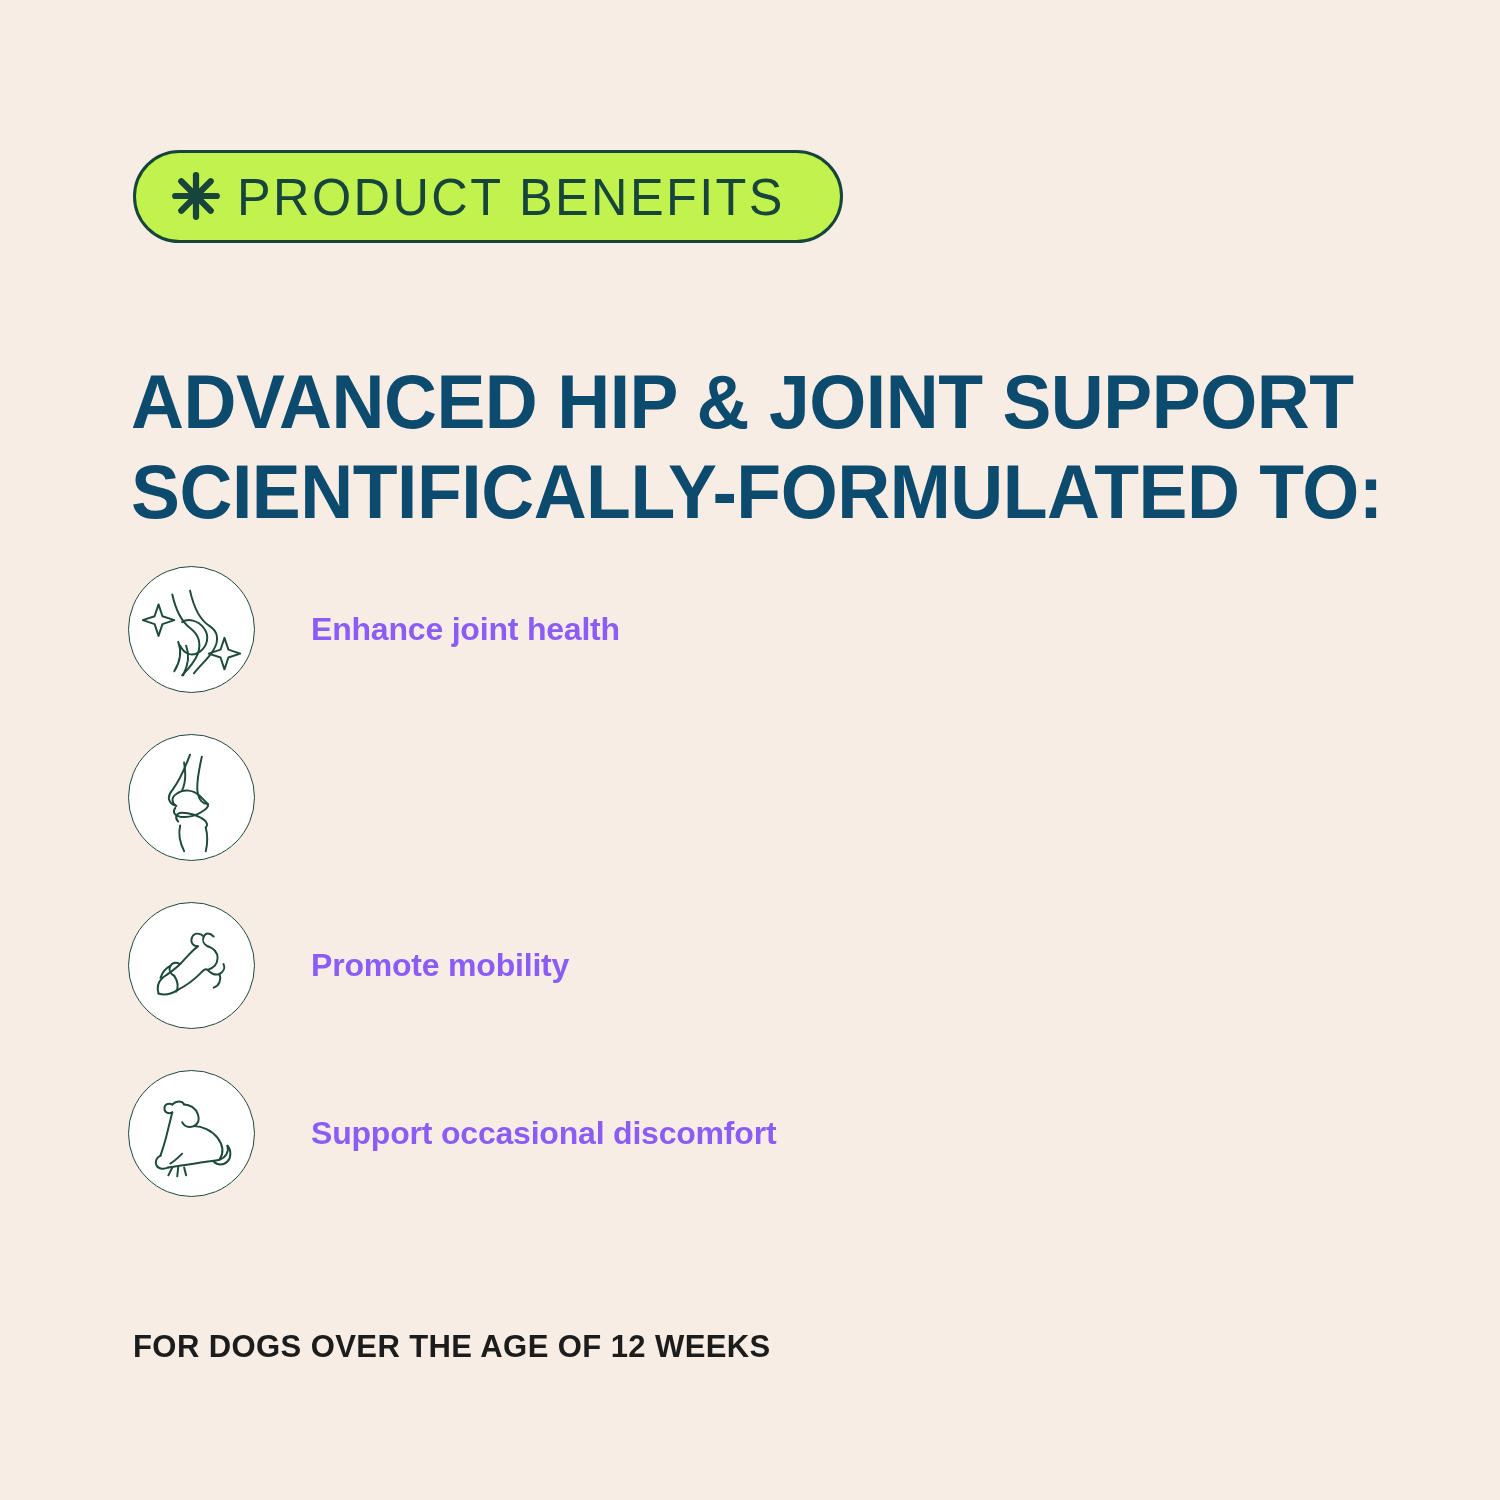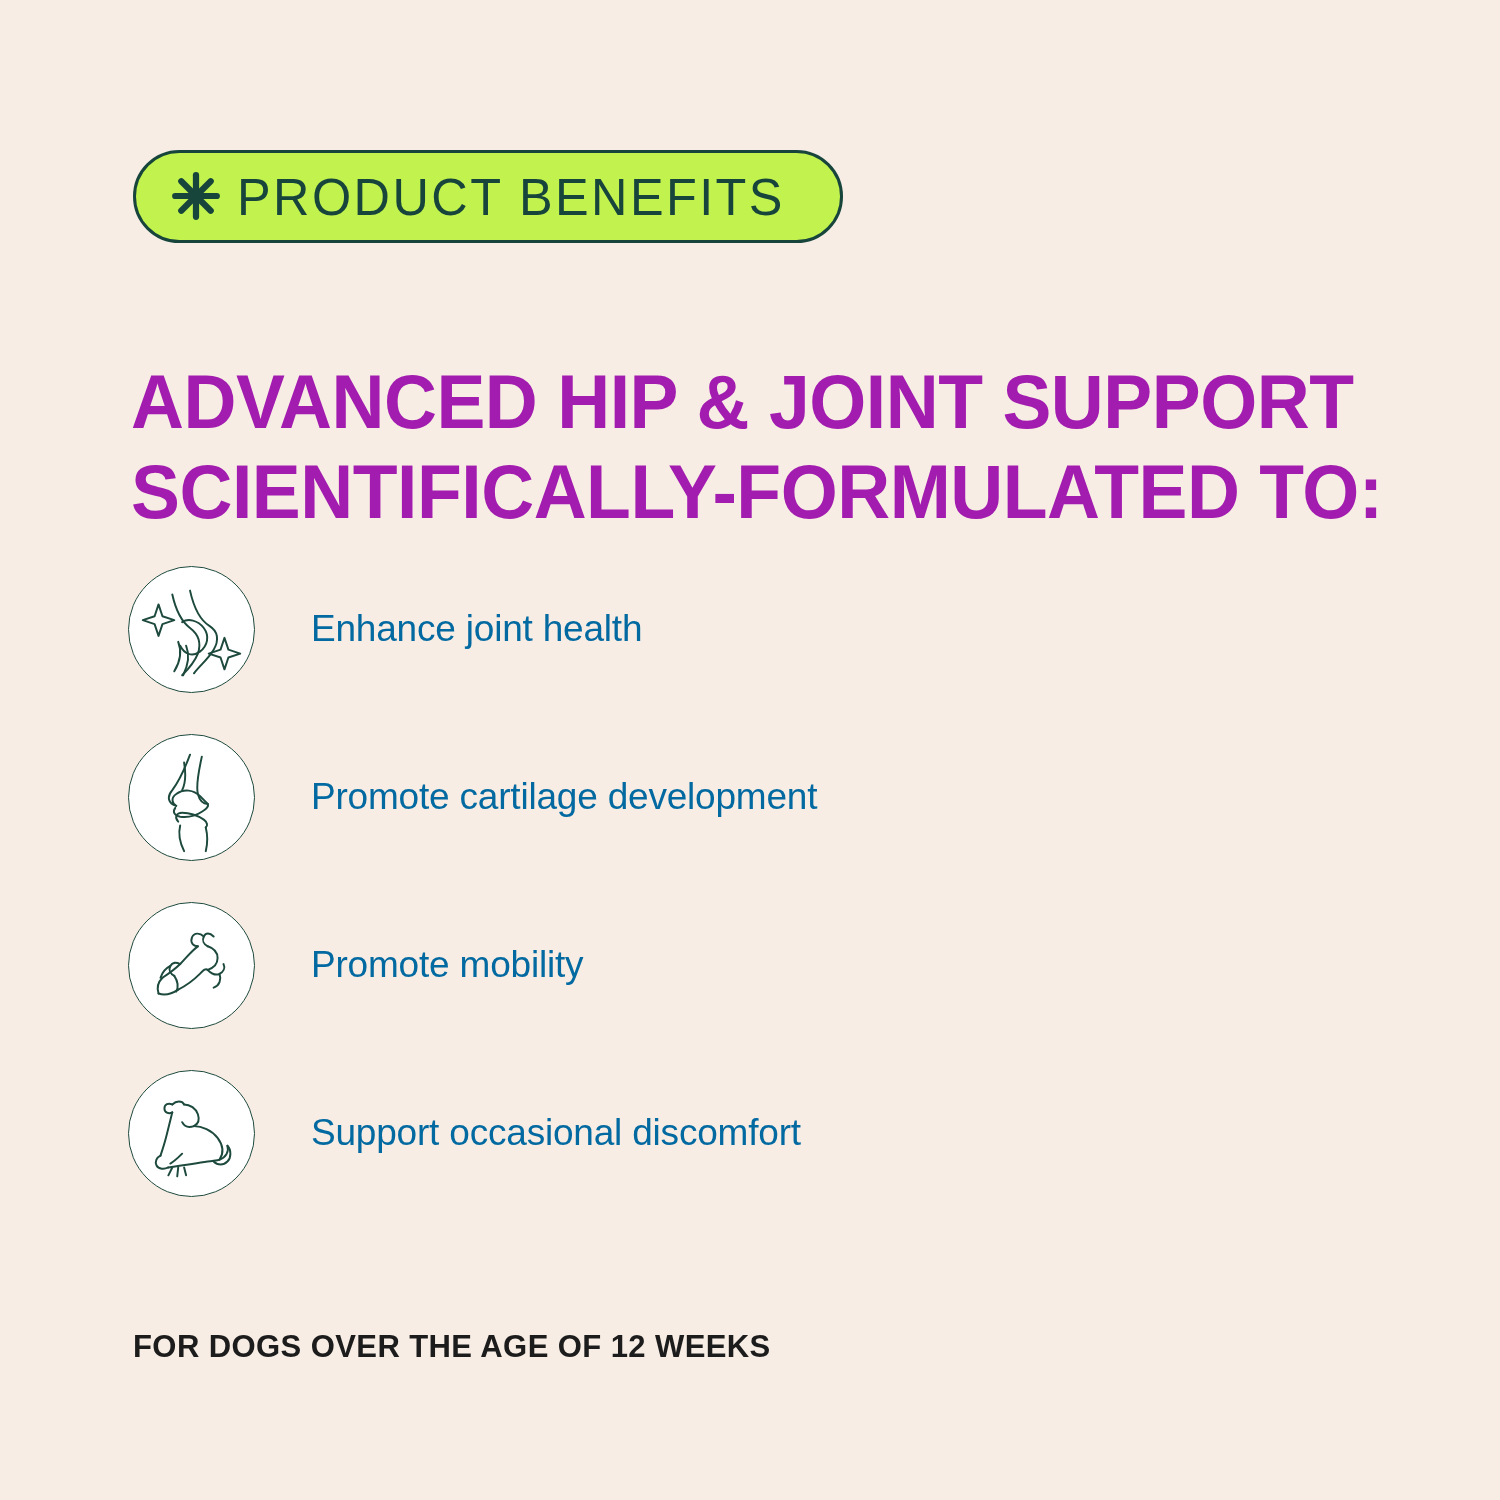--- a/index.html
+++ b/index.html
@@ -52,21 +52,21 @@
     transform: scaleX(0.97);
     transform-origin: left center;
   }
 
   
   .headline {
     position: absolute;
     left: 131px;
     top: 306px;
     width: 1260px;
-    color: #a21caf;
+    color: #0c4a6e;
     font-size: 76px;
     line-height: 90px;
     font-weight: 700;
     letter-spacing: -0.5px;
   }
   .headline .ln {
     display: block;
     white-space: nowrap;
     transform: scaleX(0.965);
     transform-origin: left center;
@@ -97,24 +97,24 @@
     box-sizing: border-box;
     display: flex;
     align-items: center;
     justify-content: center;
     overflow: hidden;
   }
   .benefit-icon svg { display: block; }
 
   .benefit-label {
     margin-left: 56px;
-    font-size: 37px;
+    font-size: 32px;
     line-height: 1.1;
-    font-weight: 400;
-    color: #0369a1;
+    font-weight: 700;
+    color: #8b5cf6;
     letter-spacing: -0.2px;
     white-space: nowrap;
   }
 
   
   .footer-note {
     position: absolute;
     left: 133px;
     top: 1330px;
     font-size: 32px;
@@ -172,21 +172,20 @@
           <path d="M62 20 C56 36, 50 48, 44 56 C38 63, 40 70, 48 72"></path>
           <path d="M74 22 C70 40, 68 52, 70 60 C72 68, 76 70, 80 70"></path>
           <path d="M48 72 C44 70, 42 64, 48 60 C56 54, 66 56, 72 62 C78 68, 80 70, 80 70"></path>
           <path d="M47 74 C44 78, 46 82, 52 83 C60 84, 68 82, 74 78 C79 75, 81 72, 80 70"></path>
           <path d="M50 88 C46 84, 48 79, 54 79 C62 79, 70 82, 76 86 C80 89, 80 92, 78 94"></path>
           <path d="M52 92 C50 100, 52 110, 56 118"></path>
           <path d="M78 94 C80 102, 80 110, 78 118"></path>
           <path d="M56 28 C58 40, 58 48, 54 56"></path>
         </svg>
       </div>
-      <div class="benefit-label">Promote cartilage development</div>
     </div>
 
     <div class="benefit-row">
       <div class="benefit-icon">
         <svg width="127" height="127" viewBox="0 0 127 127" fill="none" stroke="#1E4A3E" stroke-width="2" stroke-linecap="round" stroke-linejoin="round">
           <path d="M86 34 C82 30, 78 30, 76 34 C74 38, 76 42, 80 44"></path>
           <path d="M76 34 C72 30, 66 30, 64 35 C62 40, 65 44, 70 44"></path>
           <path d="M80 44 C86 46, 90 50, 90 56 C90 62, 86 66, 80 68"></path>
           <path d="M70 44 C64 48, 58 56, 52 62 C46 68, 40 72, 34 76"></path>
           <path d="M80 68 C84 72, 88 74, 92 72 C96 70, 98 66, 96 62"></path>

